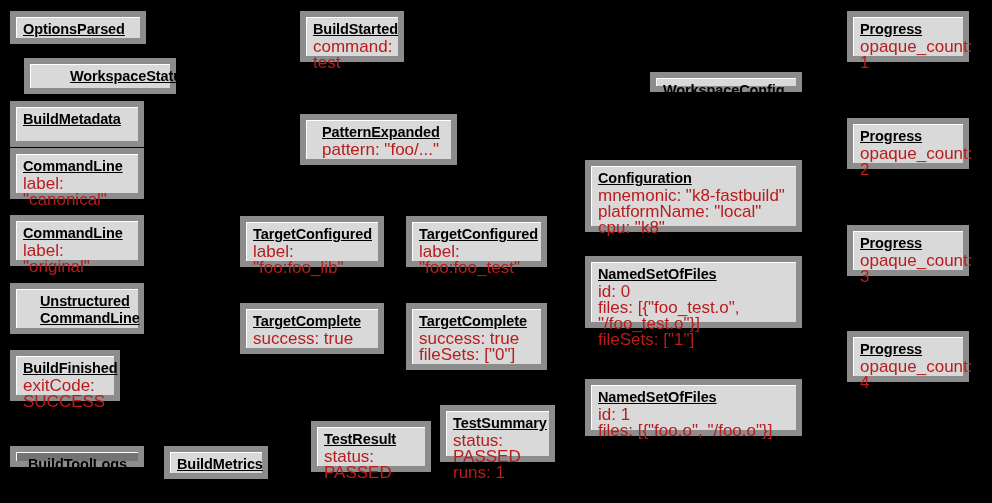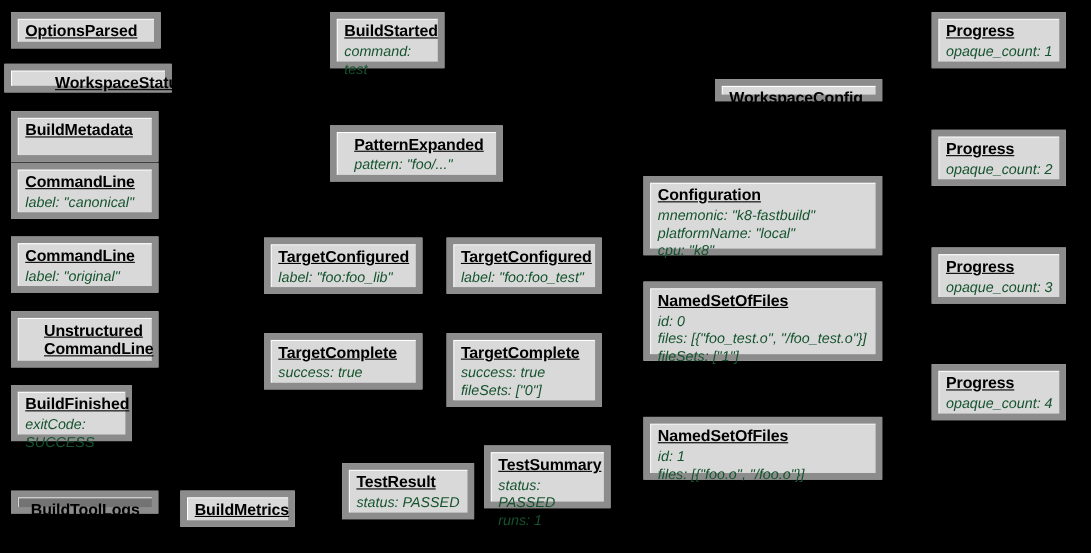--- a/index.html
+++ b/index.html
@@ -29,37 +29,36 @@
   .node-title {
     font-size: 14.5px;
     font-weight: bold;
     text-decoration: underline;
     line-height: 17px;
     letter-spacing: -0.1px;
     white-space: pre-line;
     color: #000000;
   }
   .node-fields {
-    font-size: 13px;
+    font-size: 17px;
     line-height: 16px;
-    color: #14532d;
+    color: #b91c1c;
     white-space: pre-line;
     margin-top: 1px;
-    font-style: italic;
   }
   .node-fields:empty { display: none; }
 </style>
 </head>
 <body>
 
 <div id="canvas" style="background: rgb(0, 0, 0);">
     <div class="node" style="left: 10px; top: 11px; width: 136px; height: 33px; background: rgb(217, 217, 217); border-color: rgb(140, 140, 140);">
       <div class="node-title">OptionsParsed</div>
     </div>
-    <div class="node" style="left: 4px; top: 58px; width: 152px; height: 26px; background: rgb(217, 217, 217); border-color: rgb(140, 140, 140); padding-left: 40px;">
+    <div class="node" style="left: 24px; top: 58px; width: 152px; height: 36px; background: rgb(217, 217, 217); border-color: rgb(140, 140, 140); padding-left: 40px;">
       <div class="node-title">WorkspaceStatus</div>
     </div>
     <div class="node" style="left: 10px; top: 101px; width: 134px; height: 46px; background: rgb(217, 217, 217); border-color: rgb(140, 140, 140);">
       <div class="node-title">BuildMetadata</div>
     </div>
     <div class="node" style="left: 10px; top: 148px; width: 134px; height: 51px; background: rgb(217, 217, 217); border-color: rgb(140, 140, 140);">
       <div class="node-title">CommandLine</div>
       <div class="node-fields">label: "canonical"</div>
     </div>
     <div class="node" style="left: 10px; top: 215px; width: 134px; height: 51px; background: rgb(217, 217, 217); border-color: rgb(140, 140, 140);">

